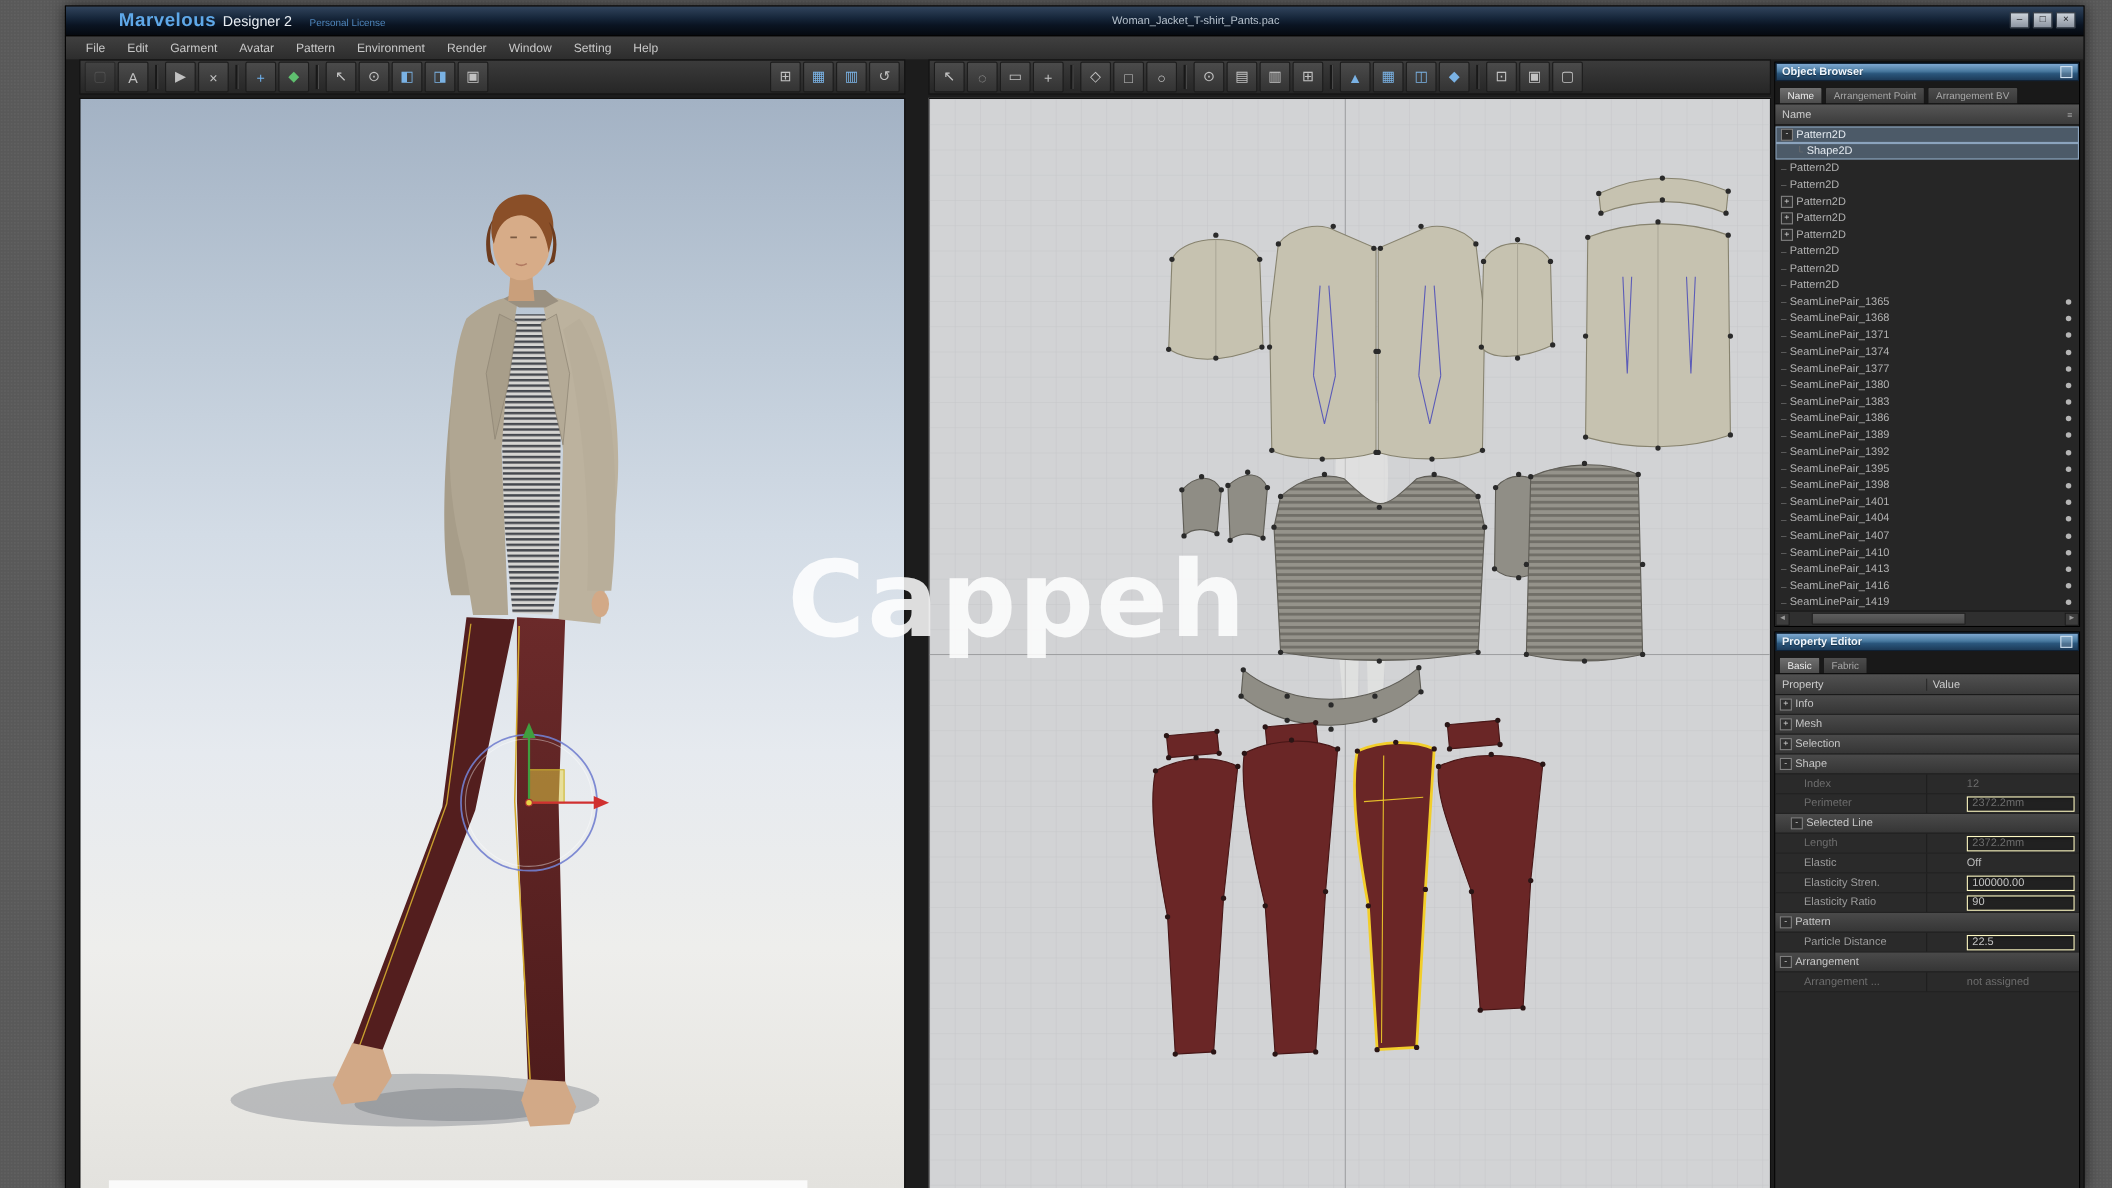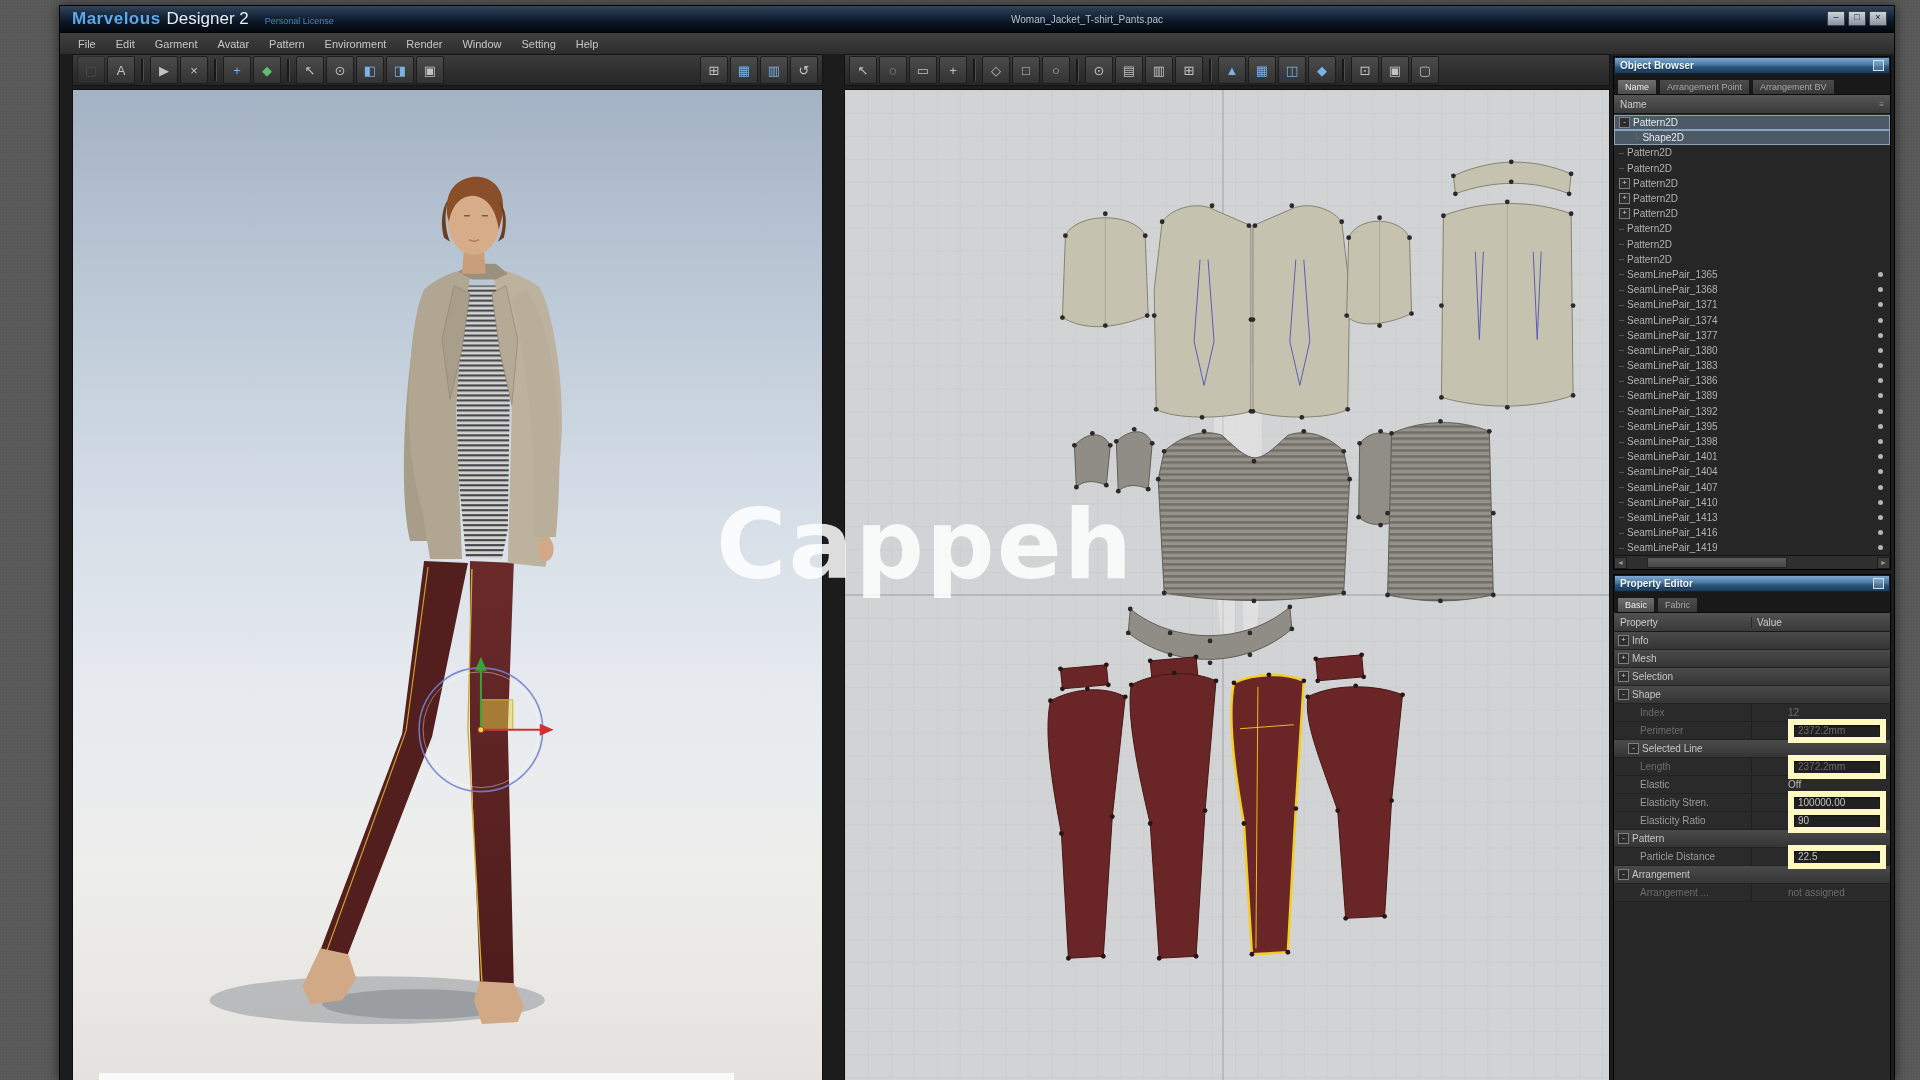--- a/index.html
+++ b/index.html
@@ -6,24 +6,24 @@
   body{
     width:1920px;height:1080px;overflow:hidden;position:relative;
     background:#595959;
     background-image:radial-gradient(rgba(255,255,255,.04) 1px, transparent 1px);
     background-size:3px 3px;
     font-family:"Liberation Sans","DejaVu Sans",sans-serif;
     -webkit-font-smoothing:antialiased;
   }
   .window{position:absolute;left:59px;top:5px;width:1834px;height:1075px;background:#1c1c1c;border:1px solid #050505;box-shadow:0 0 12px rgba(0,0,0,.6);}
   
-  .titlebar{position:relative;height:26px;background:linear-gradient(180deg,#31445c 0%,#16263a 40%,#0a1422 65%,#05090f 100%);display:flex;align-items:center;border-bottom:1px solid #000;}
+  .titlebar{position:relative;height:26px;background:linear-gradient(180deg,#31445c 0%,#16263a 40%,#0a1422 65%,#05090f 100%);display:flex;align-items:center;border-bottom:1px solid #000;padding-left:36px;}
   .brand{margin-left:12px;display:flex;align-items:baseline;}
   .brand-main{color:#5fa8e8;font-size:17px;font-weight:bold;letter-spacing:.5px;}
-  .brand-sub{color:#e9eef3;font-size:17px;margin-left:6px;}
+  .brand-sub{color:#e9eef3;font-size:13px;margin-left:6px;}
   .license{color:#4f86bc;font-size:9px;margin-left:16px;}
   .doc-title{position:absolute;left:56%;transform:translateX(-50%);color:#b6c1cc;font-size:10px;}
   .win-buttons{position:absolute;right:7px;top:5px;display:flex;gap:3px;}
   .win-btn{width:16px;height:13px;background:linear-gradient(180deg,#cdd3da,#8b93a0);border:1px solid #39404a;color:#16181c;font-size:9px;line-height:11px;text-align:center;border-radius:1px;}
   
   .menubar{height:22px;background:linear-gradient(180deg,#404040,#2c2c2c);border-bottom:1px solid #121212;display:flex;align-items:center;padding-left:8px;}
   .menu-item{padding:3px 10px;color:#c8c8c8;font-size:11px;cursor:default;}
   
   .main-row{position:absolute;left:0;top:48px;right:0;bottom:0;background:#1c1c1c;}
   .col-3d{position:absolute;left:12px;top:0;width:751px;bottom:0;}
@@ -65,21 +65,21 @@
   .property-editor{flex:1;display:flex;flex-direction:column;margin-top:4px;border:1px solid #000;}
   .prop-cols{height:18px;flex:none;background:linear-gradient(180deg,#515151,#3a3a3a);border-bottom:1px solid #1a1a1a;display:flex;font-size:10px;color:#cdcdcd;align-items:center;}
   .prop-cols .c1{width:50%;padding-left:6px;border-right:1px solid #2a2a2a;box-sizing:border-box;}
   .prop-cols .c2{flex:1;padding-left:5px;}
   .prop-rows{flex:none;}
   .prop-group{height:18px;display:flex;align-items:center;background:linear-gradient(180deg,#4a4a4a,#353535);border-bottom:1px solid #232323;font-size:10px;color:#c6c6c6;padding-left:4px;box-sizing:border-box;}
   .prop-group.indent{padding-left:14px;}
   .prop-item{height:18px;display:flex;background:#2a2a2a;border-bottom:1px solid #222222;font-size:10px;box-sizing:border-box;gap:32px;}
   .pi-label{width:50%;display:flex;align-items:center;padding-left:26px;color:#9c9c9c;border-right:1px solid #1e1e1e;box-sizing:border-box;white-space:nowrap;overflow:hidden;}
   .pi-value{flex:1;display:flex;align-items:center;padding:0 4px;color:#bcbcbc;}
-  .vbox{flex:1;background:#212121;border:6px solid #fef9c3;box-shadow:inset 0 1px 2px rgba(0,0,0,.55);padding:0 4px;height:12px;display:flex;align-items:center;color:#c2c2c2;}
+  .vbox{flex:1;background:#212121;border:1px solid #fef9c3;box-shadow:inset 0 1px 2px rgba(0,0,0,.55);padding:0 4px;height:12px;display:flex;align-items:center;color:#c2c2c2;}
   .dim{color:#6d6d6d;}
   .prop-fill{flex:1;background:#282828;}
 </style>
 </head>
 <body>
 
 <div class="window">
 
   <div class="titlebar">
     <div class="brand">

